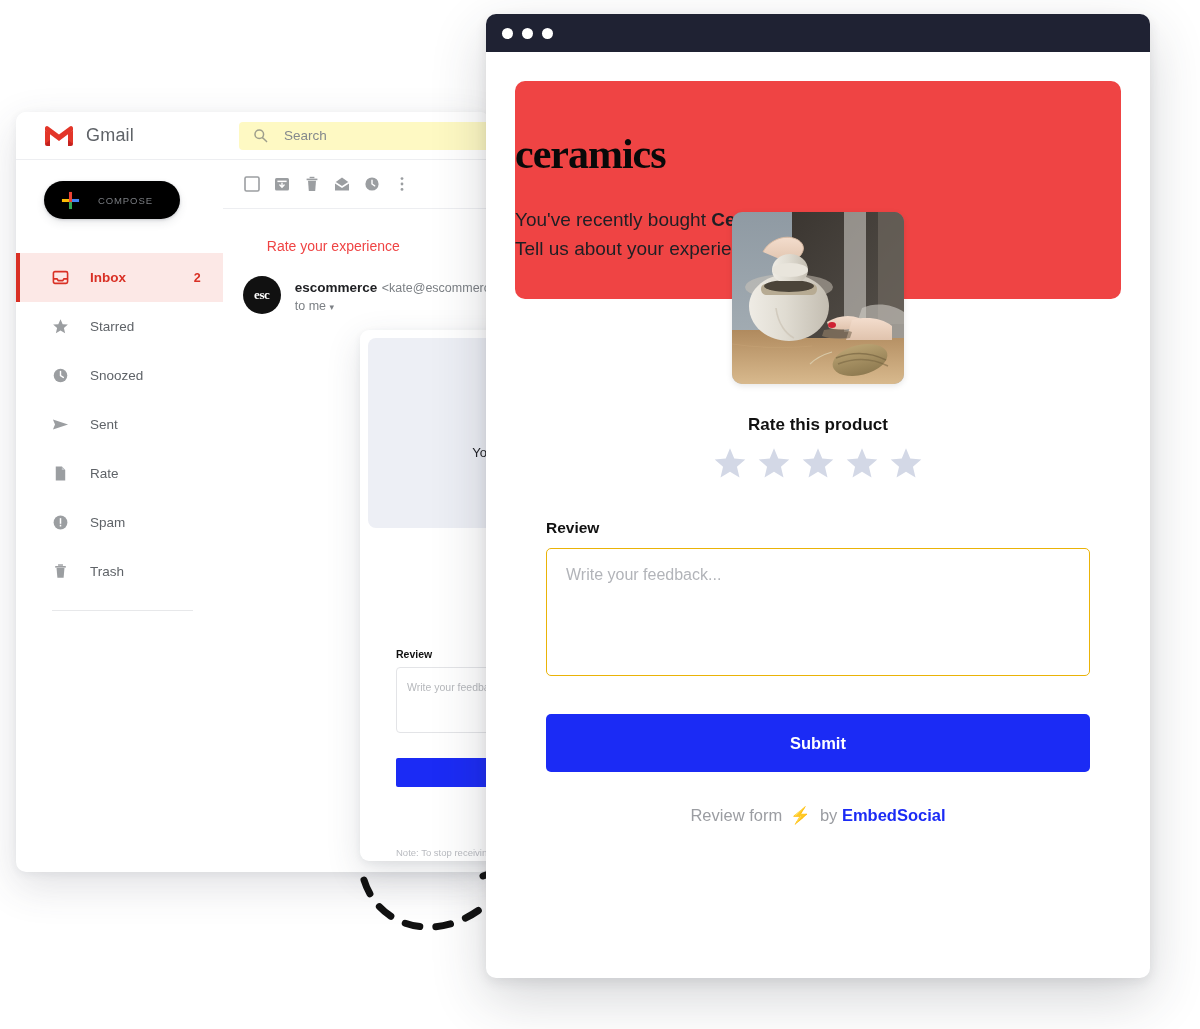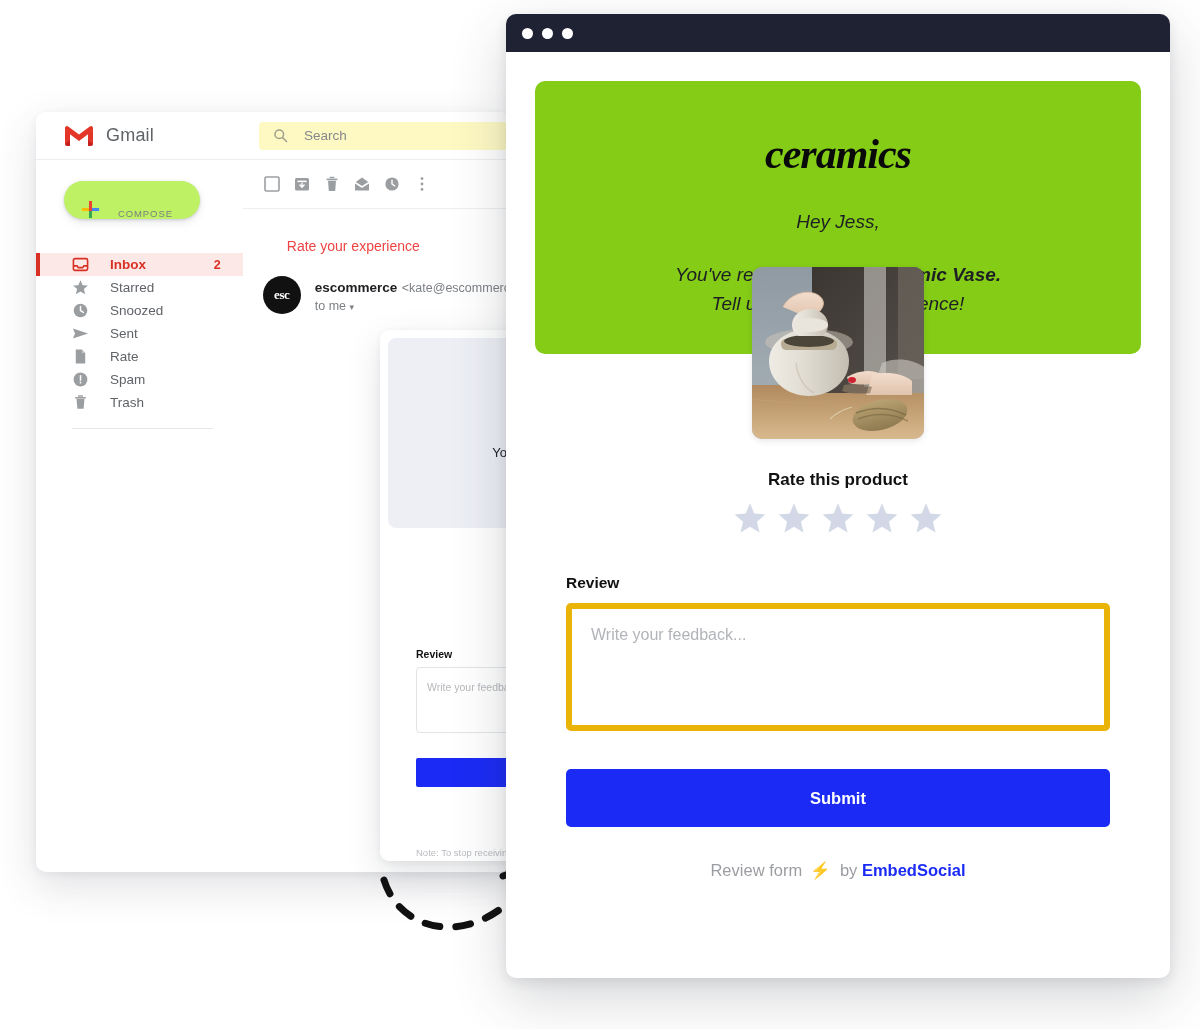--- a/index.html
+++ b/index.html
@@ -3,21 +3,21 @@
 <meta charset="utf-8">
 <style>
   html,body{margin:0;padding:0;}
   body{
     width:1200px;height:1029px;
     background:#ffffff;
     font-family:"Liberation Sans", sans-serif;
     overflow:hidden;
     position:relative;
   }
-  .stage{position:absolute;inset:0;margin-left:20px;}
+  .stage{position:absolute;inset:0;}
 
   
   .gmail-window{
     position:absolute;left:16px;top:112px;width:474px;height:760px;
     background:#fff;border-radius:10px;
     box-shadow:0 14px 40px rgba(60,64,80,.16), 0 2px 8px rgba(60,64,80,.07);
     overflow:hidden;
   }
   .gmail-top{
     height:47px;display:flex;align-items:center;
@@ -29,29 +29,29 @@
   .search-box{
     margin-left:2px;width:252px;height:28px;background:#fef9c3;border-radius:4px;
     display:flex;align-items:center;padding:0 14px;box-sizing:border-box;
   }
   .search-ico{width:15px;height:15px;margin-right:16px;flex:none;opacity:.6;}
   .search-ph{font-size:13.5px;color:#84888d;}
 
   .gmail-body{display:flex;height:713px;}
   .gm-side{width:222px;padding-top:21px;box-sizing:border-box;}
   .compose{
-    margin:0 0 0 28px;width:136px;height:38px;border-radius:19px;background:#bef264;
+    margin:0 0 0 28px;width:136px;height:38px;border-radius:19px;background:#000000;
     box-shadow:0 1px 3px rgba(60,64,80,.22), 0 4px 9px rgba(60,64,80,.10);
-    display:flex;align-items:flex-end;padding-left:17px;box-sizing:border-box;
+    display:flex;align-items:center;padding-left:17px;box-sizing:border-box;
   }
   .plus-ico{width:19px;height:19px;margin-right:18px;flex:none;}
   .compose-lbl{font-size:9.5px;color:#7a7d82;letter-spacing:.9px;}
   .nav{margin-top:34px;}
   .nav-item{
-    height:23px;display:flex;align-items:center;padding-left:36px;box-sizing:border-box;
+    height:49px;display:flex;align-items:center;padding-left:36px;box-sizing:border-box;
     position:relative;color:#5f6368;font-size:13.5px;
   }
   .nav-item .ni{width:17px;height:17px;margin-right:21px;flex:none;opacity:.62;}
   .nav-item.active{background:#fce8e6;color:#d93025;font-weight:bold;}
   .nav-item.active .ni{opacity:1;}
   .nav-item.active:before{content:"";position:absolute;left:0;top:0;bottom:0;width:4px;background:#d93025;}
   .nav-count{margin-left:auto;padding-right:22px;font-size:12.5px;font-weight:bold;color:#d93025;}
   .nav-sep{height:1px;background:#e7e8ea;margin:14px 30px 0 36px;}
 
   .gm-main{flex:1;padding-top:0;position:relative;}
@@ -100,39 +100,39 @@
   .preview{
     position:absolute;left:486px;top:14px;width:664px;height:964px;
     background:#fff;border-radius:10px;
     box-shadow:0 20px 55px rgba(45,48,62,.20),0 4px 12px rgba(45,48,62,.10);
     overflow:hidden;
   }
   .pv-bar{height:38px;background:#1f2233;display:flex;align-items:center;padding-left:16px;gap:9px;}
   .dot{width:11px;height:11px;border-radius:50%;background:#fff;}
   .pv-body{padding:0;}
   .hero{
-    margin:29px 29px 0 29px;background:#84cc16;border-radius:10px;
-    padding:49px 0 36px 0;text-align:center;font-style:italic;
+    margin:29px 29px 0 29px;background:#ef4444;border-radius:10px;
+    padding:49px 0 36px 0;
   }
   .brand{font-family:"Liberation Serif", serif;font-weight:bold;font-size:42px;letter-spacing:-1px;color:#090909;}
   .hey{margin-top:33px;font-size:19px;color:#1e1f24;}
   .bought{margin-top:27px;font-size:19px;color:#1e1f24;line-height:29px;}
   .bought b{font-weight:bold;}
   .prod-wrap{text-align:center;margin-top:-87px;}
   .prod-img{
     width:172px;height:172px;border-radius:10px;display:inline-block;
     box-shadow:0 2px 6px rgba(0,0,0,.10);overflow:hidden;
   }
   .rate-title{text-align:center;margin-top:27px;font-size:17px;font-weight:bold;color:#111;}
   .stars{text-align:center;margin-top:11px;display:flex;justify-content:center;gap:10px;}
   .star{width:34px;height:34px;}
   .form{padding:0 60px;margin-top:39px;}
   .form-lbl{font-size:15.5px;font-weight:bold;color:#111;}
   .ta{
-    margin-top:11px;height:128px;border:6px solid #eab308;border-radius:5px;
+    margin-top:11px;height:128px;border:1px solid #eab308;border-radius:5px;
     padding:17px 19px;box-sizing:border-box;background:#fff;
   }
   .ta span{font-size:16px;color:#b2b4b9;}
   .submit{
     margin-top:38px;height:58px;background:#1b2bf5;border-radius:5px;
     display:flex;align-items:center;justify-content:center;
     color:#fff;font-size:16.5px;font-weight:bold;text-align:right;
   }
   .pv-foot{margin-top:34px;text-align:center;font-size:16.5px;color:#9b9da2;}
   .pv-foot .bolt{color:#fcc21b;margin:0 4px;}
@@ -321,21 +321,20 @@
   <div class="preview">
     <div class="pv-bar">
       <span class="dot"></span>
       <span class="dot"></span>
       <span class="dot"></span>
     </div>
 
     <div class="pv-body">
       <div class="hero">
         <div class="brand">ceramics</div>
-        <div class="hey">Hey Jess,</div>
         <div class="bought">
           <span>You've recently bought </span><b>Ceramic Vase.</b><br>
           <span>Tell us about your experience!</span>
         </div>
       </div>
 
       <div class="prod-wrap">
         <div class="prod-img">
           <svg viewBox="0 0 172 172" width="172" height="172">
             <defs>

